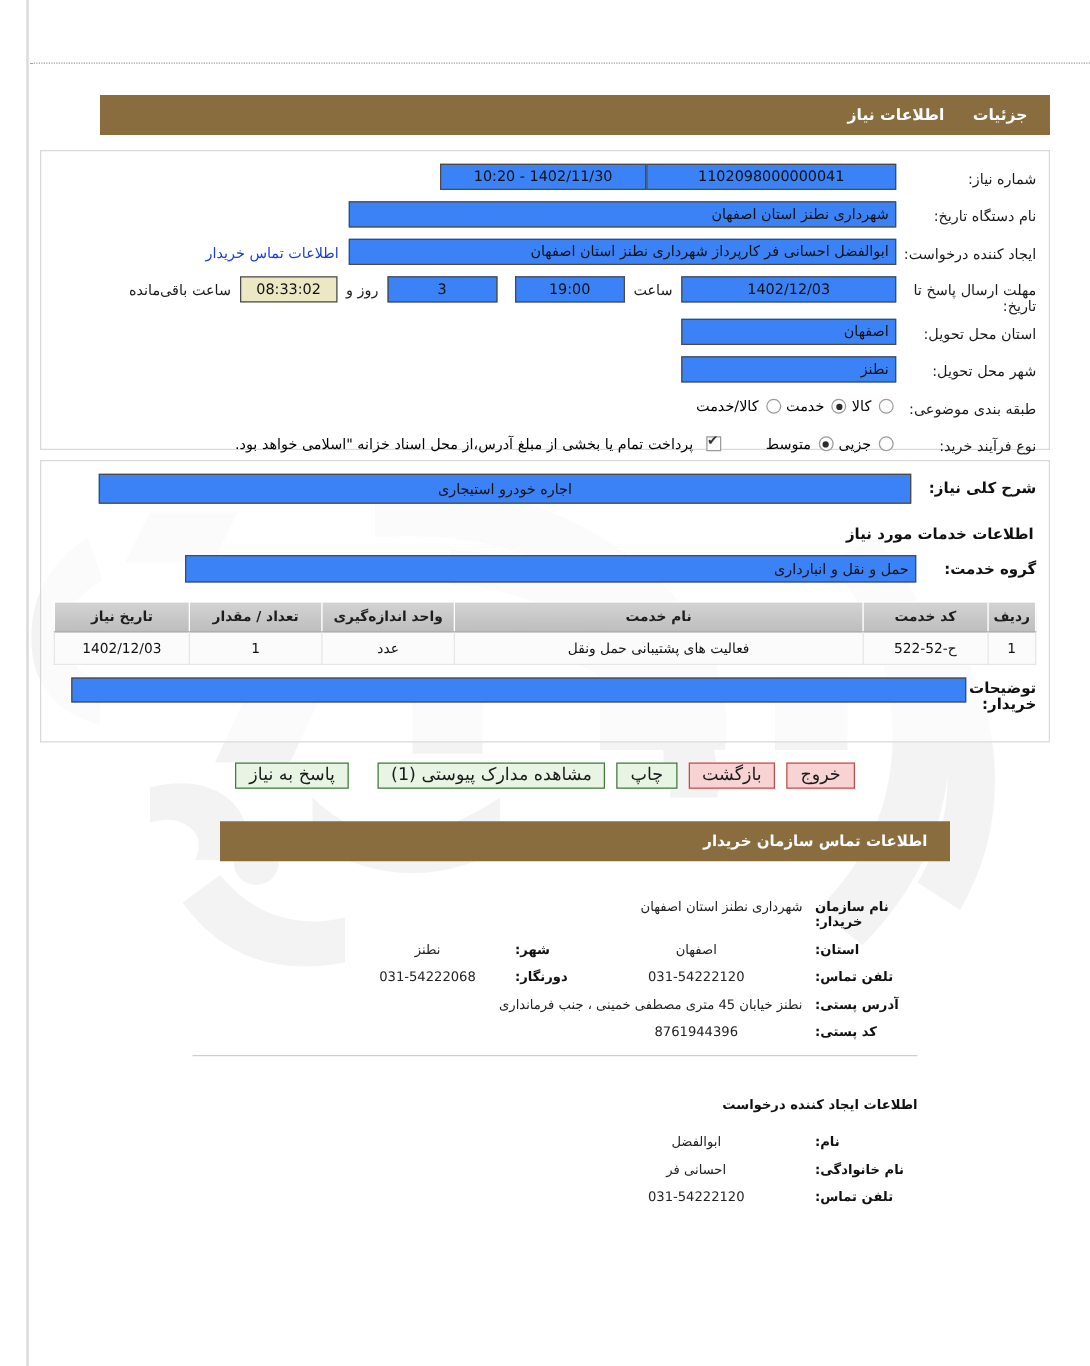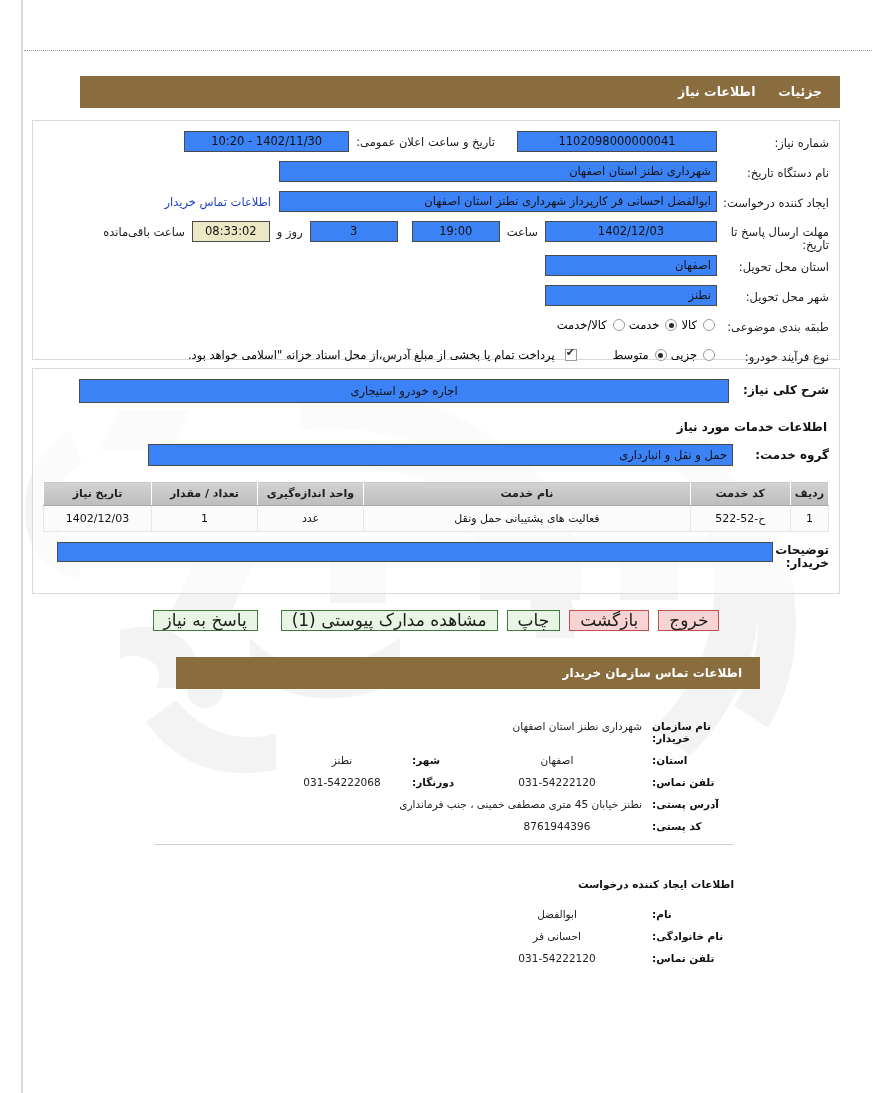--- a/index.html
+++ b/index.html
@@ -172,21 +172,21 @@
 
   
   .btnrow {
     display: flex;
     justify-content: center;
     align-items: center;
     gap: 9px;
     padding: 10px 0 4px 0;
   }
   .btn {
-    font-size: 17px;
+    font-size: 14px;
     height: 21px;
     line-height: 19px;
     padding: 0 10px;
     border: 1px solid #3f7a3f;
     background: #e9f5e4;
     color: #1b1b1b;
     cursor: pointer;
     white-space: nowrap;
     text-align: center;
   }
@@ -252,21 +252,20 @@
         <span class="sep"></span>
         <span>اطلاعات نیاز</span>
       </div>
     </div>
 
     <div class="panel" style="position:absolute; left:32px; top:120px; width:808px; height:240px; padding:10px 10px 6px 10px;">
 
       <div class="frow">
         <div class="flabel">شماره نیاز:</div>
         <div class="fin" style="width:200px; text-align:center;">1102098000000041</div>
-        <div class="mid-label" style="padding-right:22px;">تاریخ و ساعت اعلان عمومی:</div>
         <div class="fin" style="width:165px; text-align:center;">1402/11/30 - 10:20</div>
       </div>
 
       <div class="frow">
         <div class="flabel">نام دستگاه تاریخ:</div>
         <div class="fin" style="width:438px;">شهرداری نطنز استان اصفهان</div>
       </div>
 
       <div class="frow">
         <div class="flabel">ایجاد کننده درخواست:</div>
@@ -301,21 +300,21 @@
           <span class="radio"></span>
           <span class="opt">کالا</span>
           <span class="radio on"></span>
           <span class="opt">خدمت</span>
           <span class="radio"></span>
           <span class="opt">کالا/خدمت</span>
         </div>
       </div>
 
       <div class="frow">
-        <div class="flabel">نوع فرآیند خودرو:</div>
+        <div class="flabel">نوع فرآیند خرید:</div>
         <div style="display:flex; align-items:center; padding-top:3px;">
           <span class="radio"></span>
           <span class="opt">جزیی</span>
           <span class="radio on"></span>
           <span class="opt">متوسط</span>
           <span class="chk on" style="margin-right:34px;"></span>
           <span class="opt" style="padding-right:8px;">پرداخت تمام یا بخشی از مبلغ آدرس،از محل اسناد خزانه "اسلامی خواهد بود.</span>
         </div>
       </div>
     </div>

